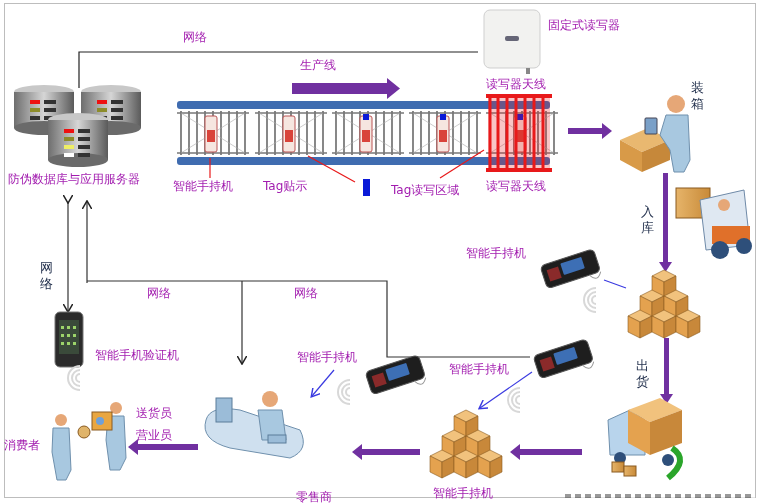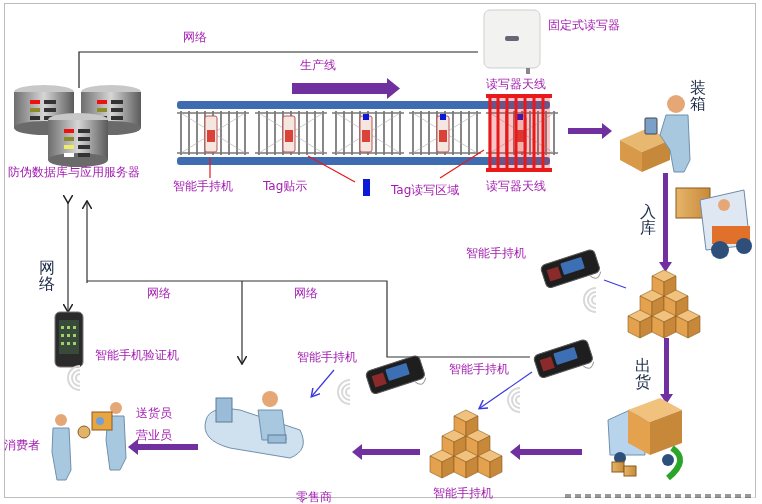--- a/index.html
+++ b/index.html
@@ -1,20 +1,20 @@
 <!DOCTYPE html>
 <html><head>
 <meta charset="utf-8">
 <style>
   html,body{margin:0;padding:0;background:#fff;}
   body{width:762px;height:504px;position:relative;overflow:hidden;font-family:"DejaVu Sans","Liberation Sans",sans-serif;}
   #frame{position:absolute;left:4px;top:3px;width:752px;height:495px;border:1px solid #bdbdbd;box-sizing:border-box;background:#fff;}
   svg{position:absolute;left:0;top:0;}
   .lbl{position:absolute;font-size:12px;color:#a21caf;white-space:nowrap;line-height:14px;}
-  .vlbl{position:absolute;font-size:16px;color:#1f2d4a;width:14px;line-height:16px;text-align:right;word-break:break-all;}
+  .vlbl{position:absolute;font-size:13px;color:#1f2d4a;width:14px;line-height:16px;text-align:right;word-break:break-all;}
   .bottom-smudge{position:absolute;left:565px;top:494px;width:190px;height:4px;background:repeating-linear-gradient(90deg,#555 0 6px,#fff 6px 10px);opacity:.6;}
 </style>
 </head>
 <body>
 
 <div id="frame"></div>
 
 <svg width="762" height="504" viewBox="0 0 762 504">
   <defs>
     <marker id="ah" markerWidth="8" markerHeight="8" refX="6" refY="4" orient="auto">
@@ -386,21 +386,21 @@
     <line x1="532" y1="372" x2="480" y2="408" marker-end="url(#ahb)"></line>
     <line x1="334" y1="370" x2="312" y2="396" marker-end="url(#ahb)"></line>
   </g>
 </svg>
 
 <div class="lbl" style="left:183px;top:30px">网络</div>
 <div class="lbl" style="left:548px;top:18px">固定式读写器</div>
 <div class="lbl" style="left:300px;top:58px">生产线</div>
 <div class="lbl" style="left:486px;top:77px">读写器天线</div>
 <div class="lbl" style="left:486px;top:179px">读写器天线</div>
-<div class="lbl" style="left:8px;top:165px">防伪数据库与应用服务器</div>
+<div class="lbl" style="left:8px;top:172px">防伪数据库与应用服务器</div>
 <div class="lbl" style="left:173px;top:179px">智能手持机</div>
 <div class="lbl" style="left:263px;top:179px">Tag贴示</div>
 <div class="lbl" style="left:391px;top:183px">Tag读写区域</div>
 <div class="vlbl" style="left:690px;top:80px">装箱</div>
 <div class="vlbl" style="left:640px;top:204px">入库</div>
 <div class="vlbl" style="left:635px;top:358px">出货</div>
 <div class="vlbl" style="left:39px;top:260px">网络</div>
 <div class="lbl" style="left:147px;top:286px">网络</div>
 <div class="lbl" style="left:294px;top:286px">网络</div>
 <div class="lbl" style="left:95px;top:348px">智能手机验证机</div>

